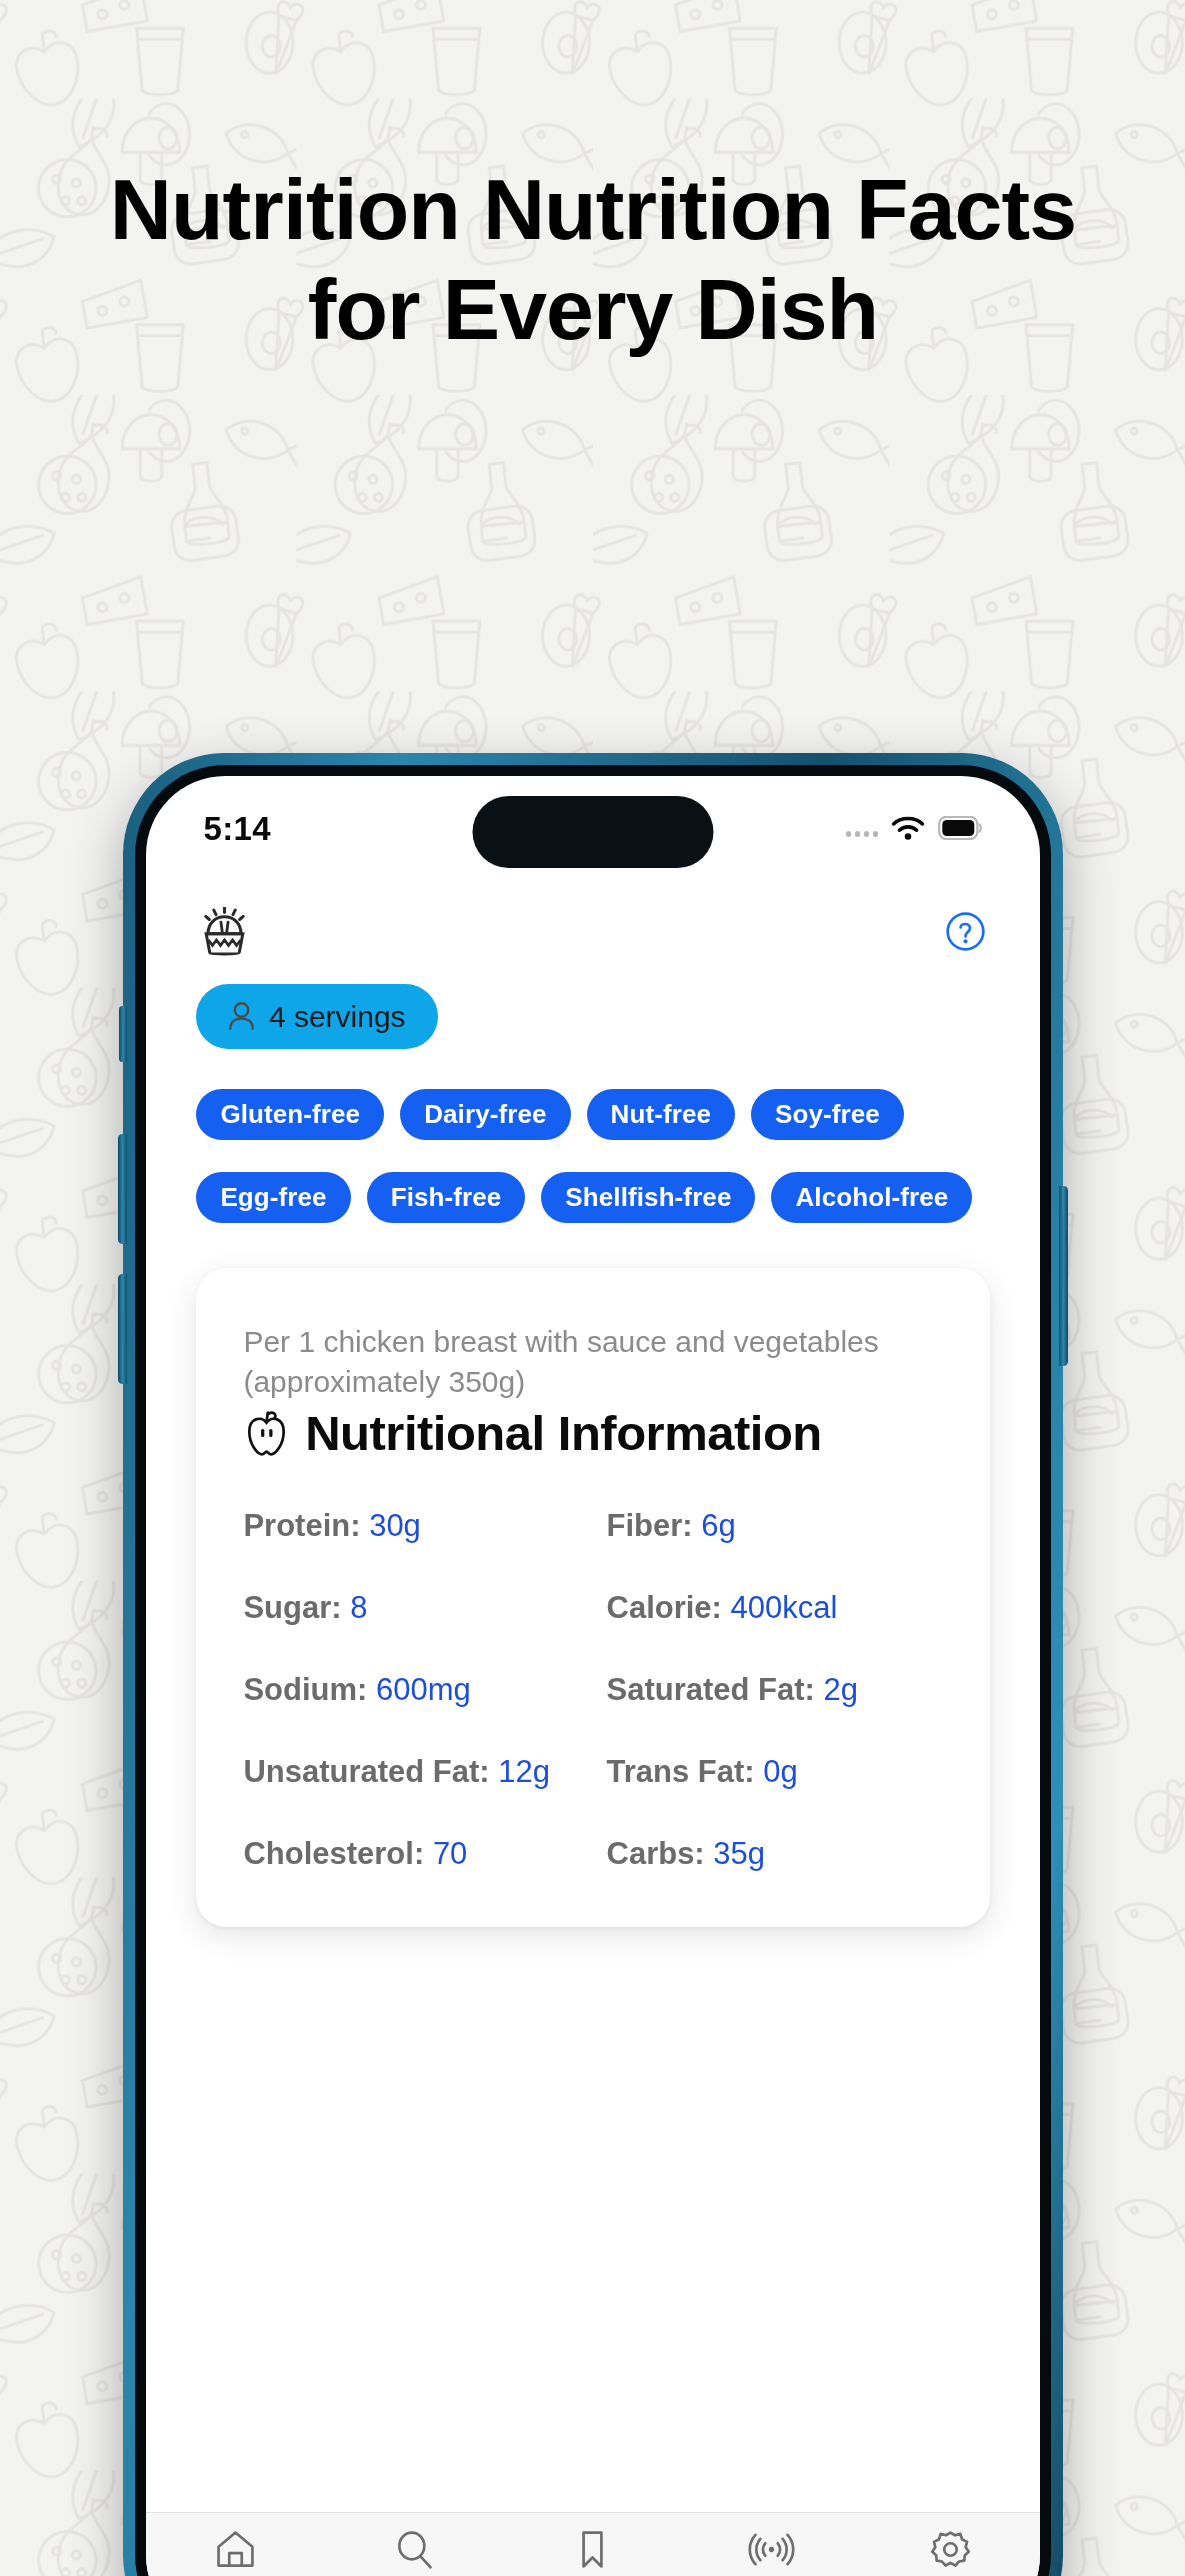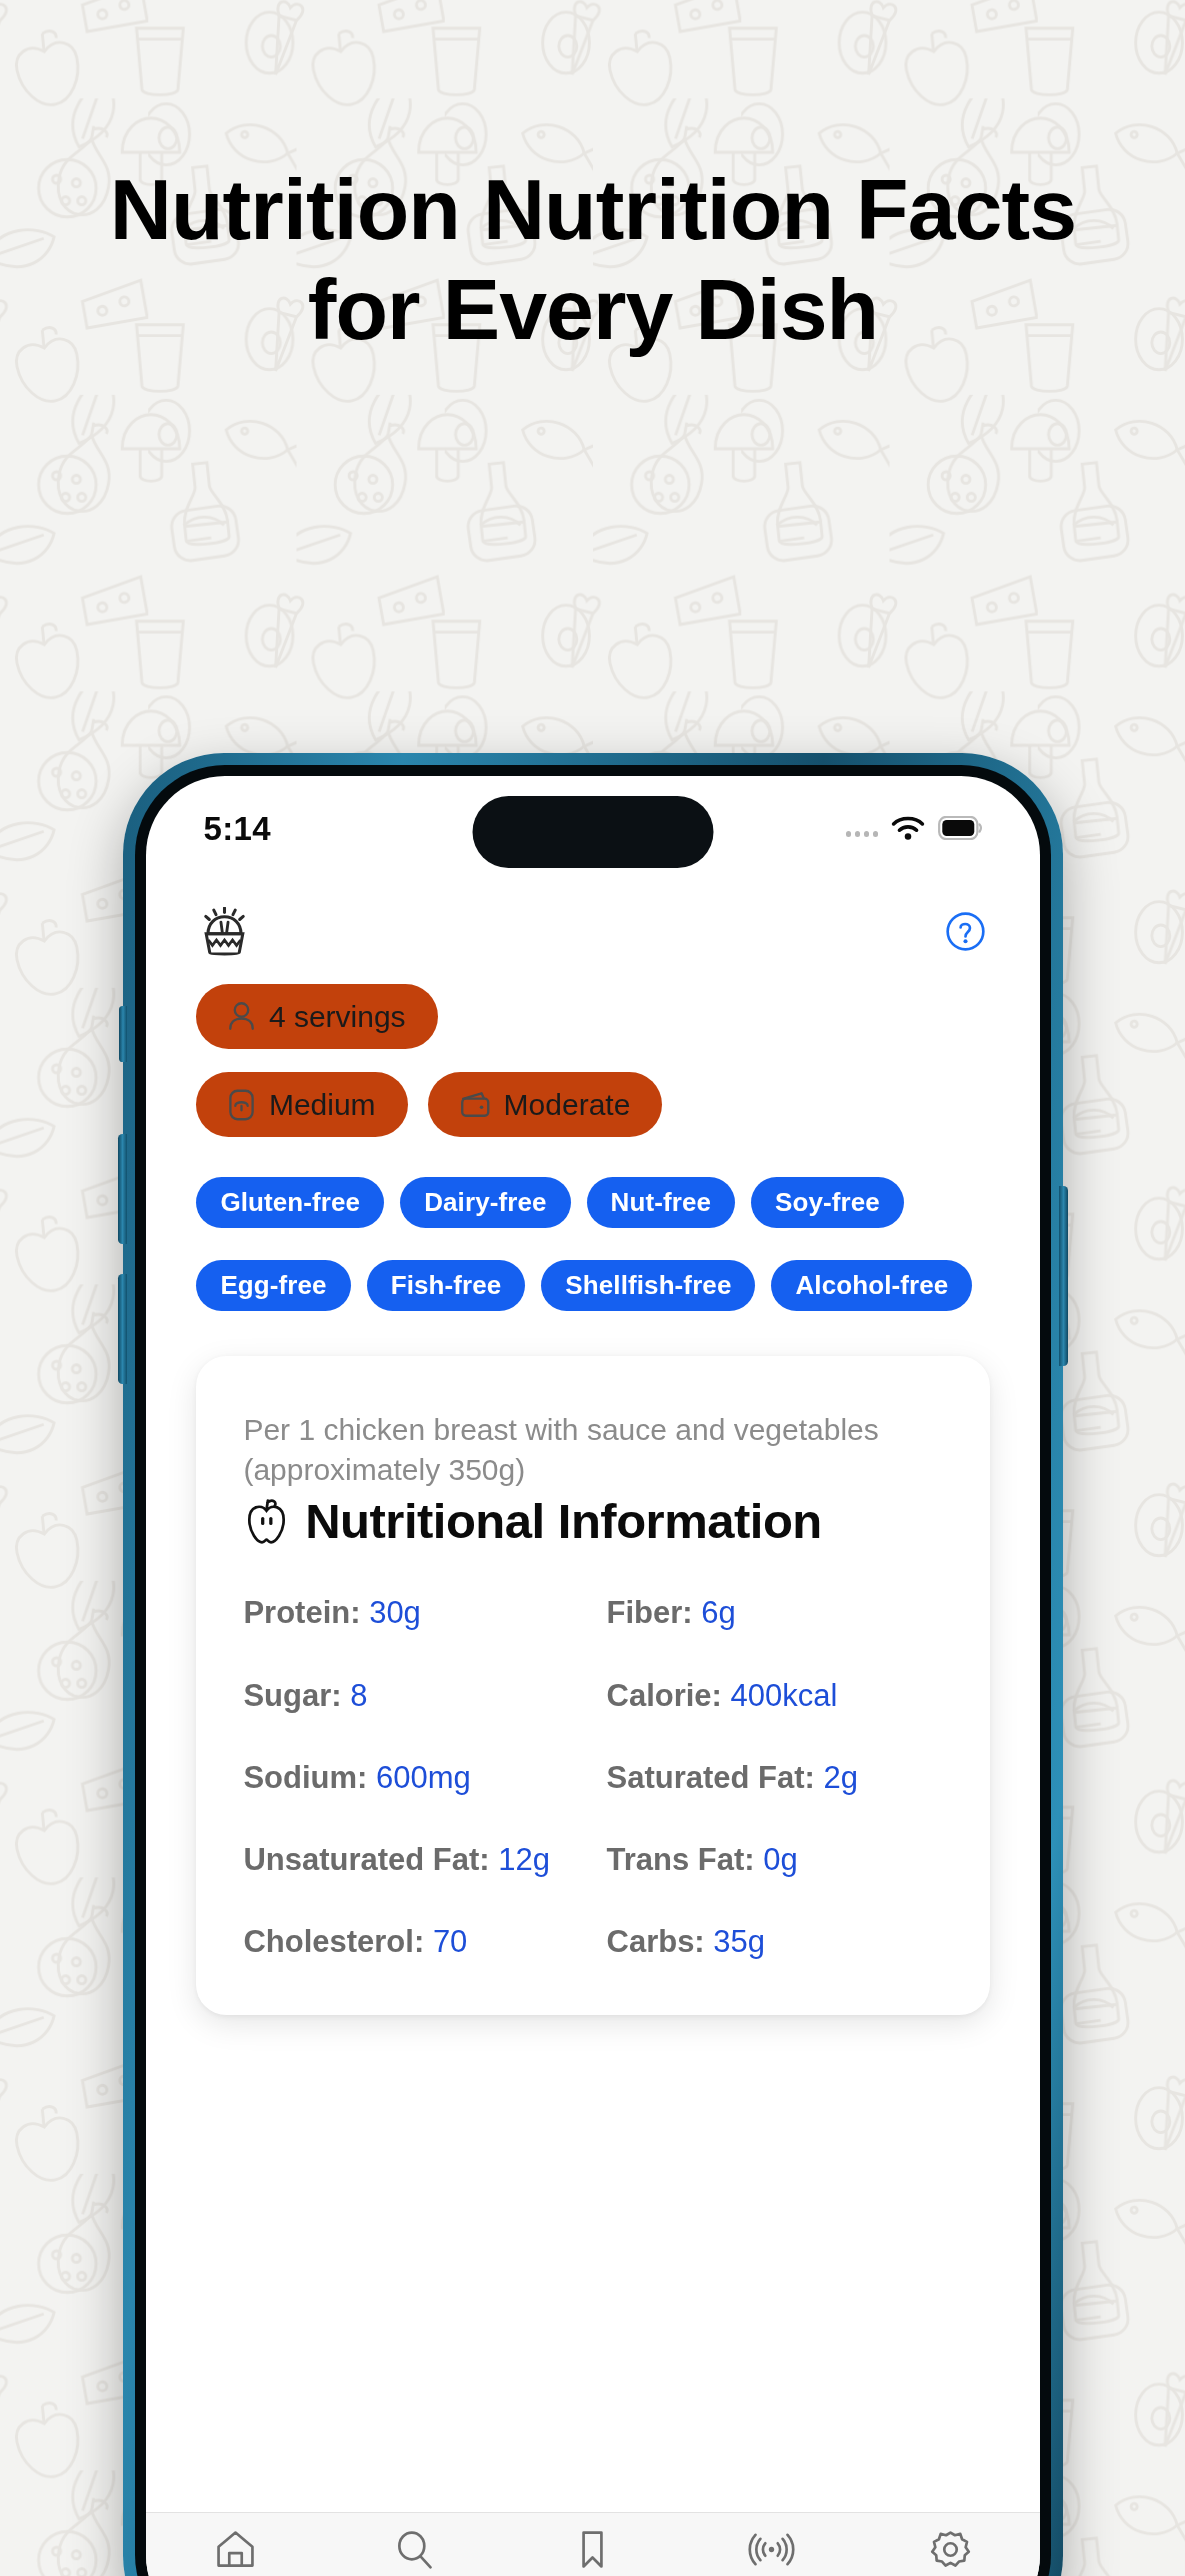--- a/index.html
+++ b/index.html
@@ -98,21 +98,21 @@
   }
   .logo-basket { width:49px; height:50px; display:block; }
   .help-icon { margin-left:auto; width:41px; height:41px; }
 
   
   .content { padding:16px 50px 0 50px; }
 
   .chip-row { display:flex; gap:20px; flex-wrap:wrap; margin-bottom:23.4px; }
   .chip {
     display:inline-flex; align-items:center; gap:13.5px;
-    background:#c2410c;
+    background:#0ea5e9;
     border-radius:43px;
     padding:15.3px 32px;
     font-size:30px;
     color:#1a1a1a;
   }
   .chip svg { display:block; flex:0 0 auto; }
 
   .tag-row { display:flex; flex-wrap:wrap; gap:32px 16px; margin-top:40px; }
   .tag {
     background:#1560f0;
@@ -338,42 +338,20 @@
           <span>
             <svg width="27" height="30.5" viewBox="0 0 30 34">
               <circle cx="15" cy="10" r="7.5" fill="none" stroke="#4a4a4a" stroke-width="2.6"></circle>
               <path d="M2.5 31 C2.5 22.5 9 19.5 15 19.5 C21 19.5 27.5 22.5 27.5 31" fill="none" stroke="#4a4a4a" stroke-width="2.6" stroke-linecap="round"></path>
             </svg>
           </span>
           <span>4 servings</span>
         </div>
       </div>
 
-      <div class="chip-row">
-        <div class="chip">
-          <span>
-            <svg width="27" height="32" viewBox="0 0 30 36">
-              <rect x="2.5" y="2" width="25" height="32" rx="8" fill="none" stroke="#4a4a4a" stroke-width="2.6"></rect>
-              <path d="M8 19 C8 13.5 22 13.5 22 19" fill="none" stroke="#4a4a4a" stroke-width="2.6" stroke-linecap="round"></path>
-              <path d="M15 19 L15 24" stroke="#4a4a4a" stroke-width="2.6" stroke-linecap="round"></path>
-            </svg>
-          </span>
-          <span>Medium</span>
-        </div>
-        <div class="chip">
-          <span>
-            <svg width="30.5" height="27" viewBox="0 0 34 30">
-              <path d="M2.5 9 L24 2.5 L27 9" fill="none" stroke="#4a4a4a" stroke-width="2.6" stroke-linejoin="round"></path>
-              <rect x="2.5" y="8.5" width="29" height="19" rx="4" fill="none" stroke="#4a4a4a" stroke-width="2.6"></rect>
-              <circle cx="24" cy="18" r="2" fill="#4a4a4a"></circle>
-            </svg>
-          </span>
-          <span>Moderate</span>
-        </div>
-      </div>
 
       <div class="tag-row">
         <span class="tag">Gluten-free</span>
         <span class="tag">Dairy-free</span>
         <span class="tag">Nut-free</span>
         <span class="tag">Soy-free</span>
         <span class="tag">Egg-free</span>
         <span class="tag">Fish-free</span>
         <span class="tag">Shellfish-free</span>
         <span class="tag">Alcohol-free</span>

